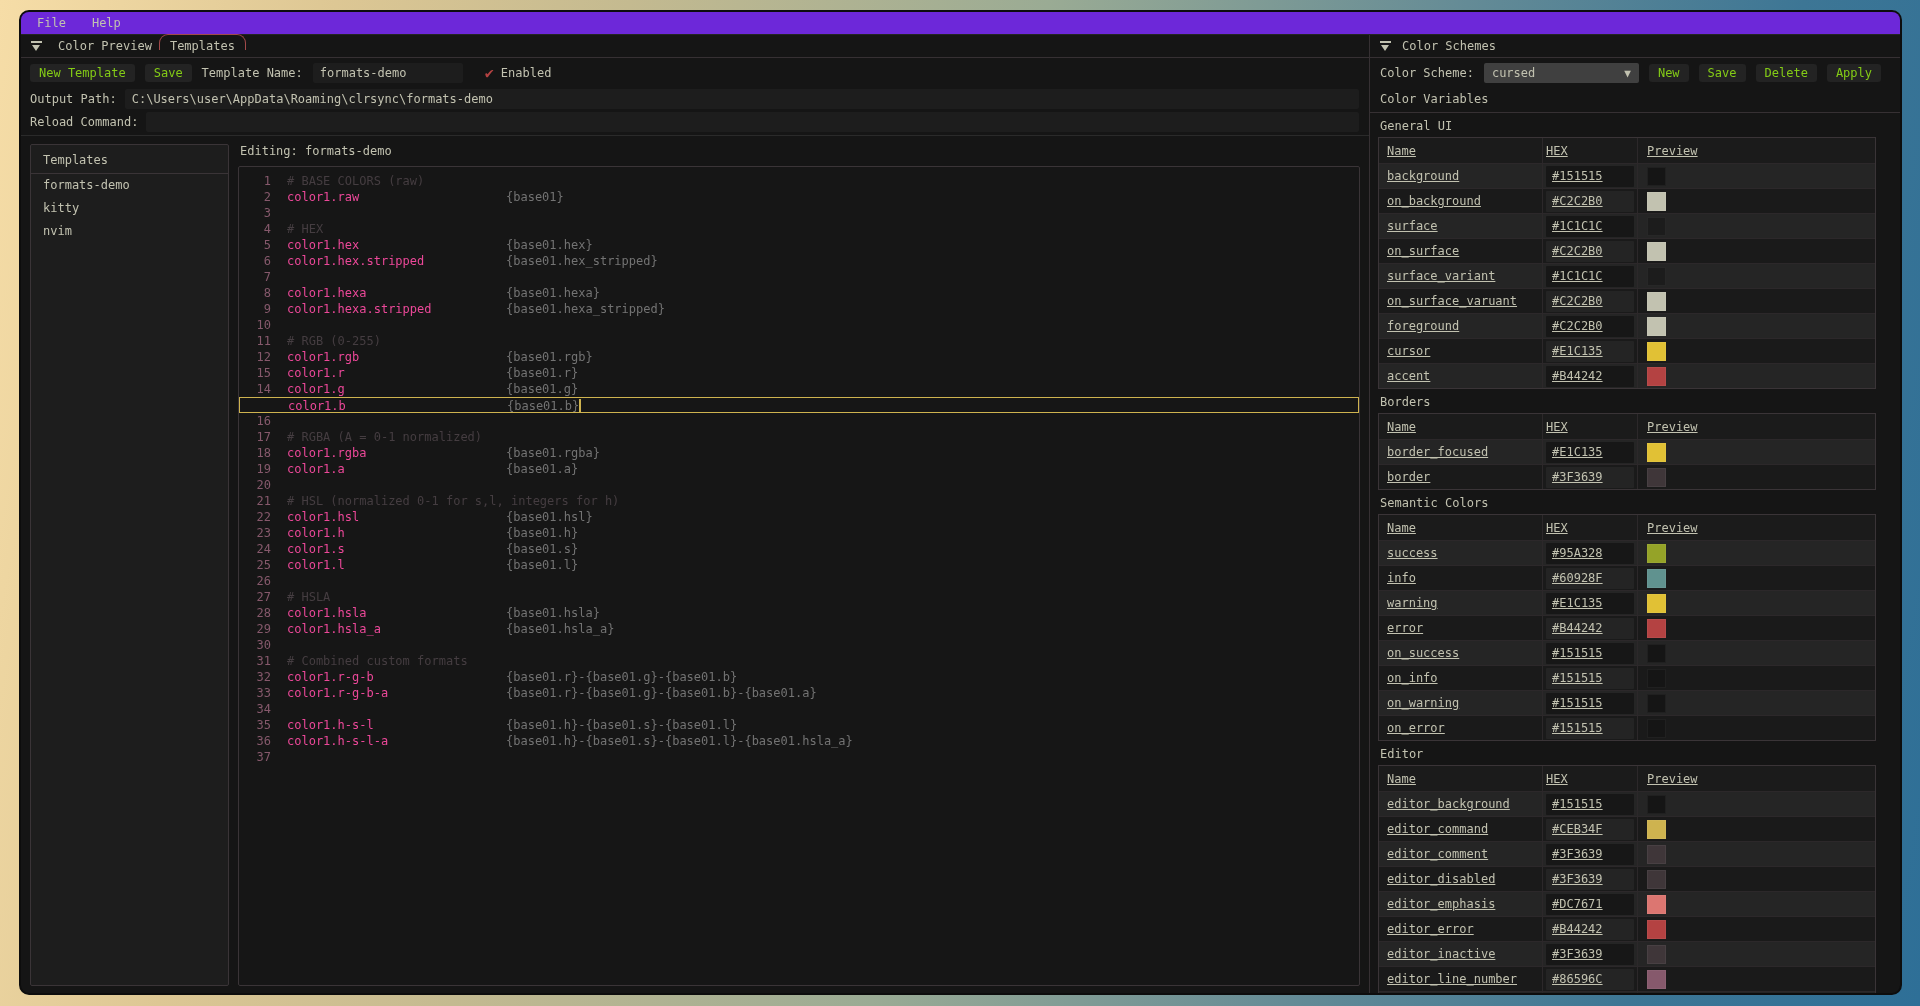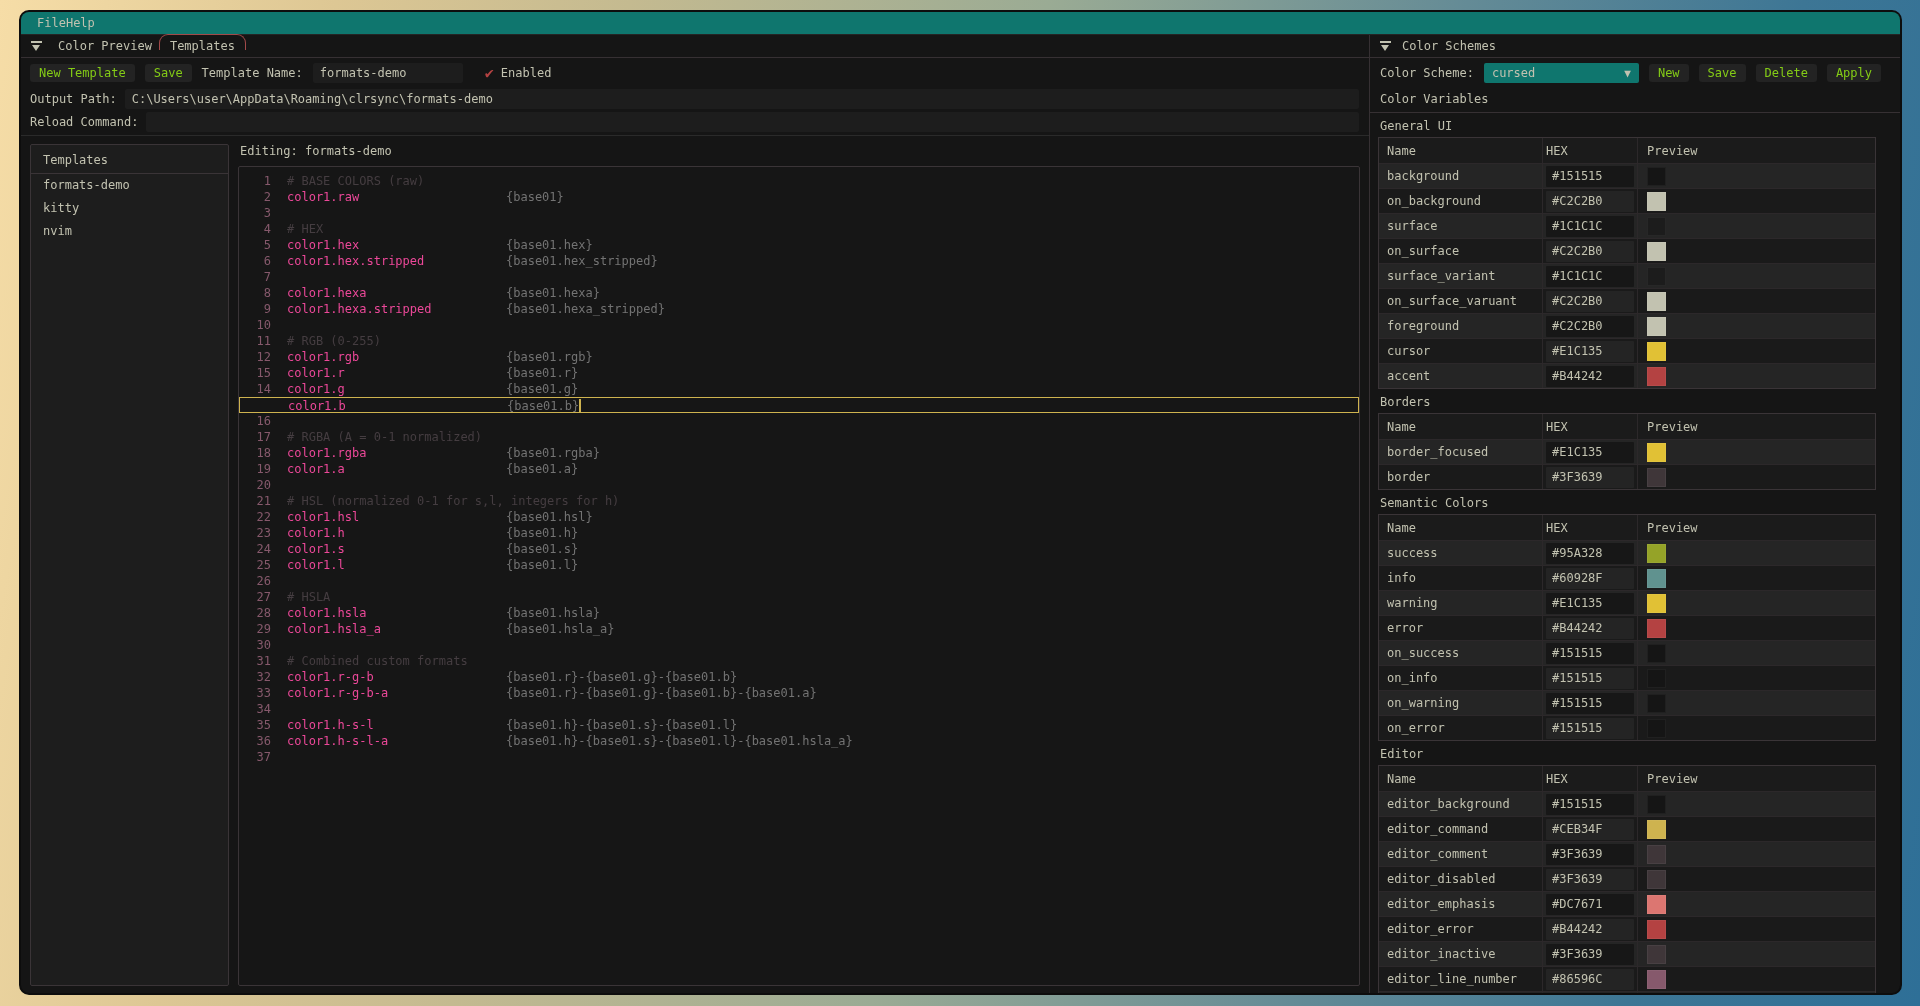--- a/index.html
+++ b/index.html
@@ -11,22 +11,22 @@
     color: #C2C2B0;
     font-size: 12px;
   }
   .window {
     position: absolute; left: 19px; top: 10px; width: 1883px; height: 985px;
     background: #151515; border: 2px solid #0d0d0d; border-radius: 10px;
     overflow: hidden; display: flex; flex-direction: column;
   }
   
   .menubar {
-    height: 23px; background: #0f766e; display: flex; align-items: center;
-    padding-left: 16px; border-bottom: 1px solid #242424; flex: 0 0 auto;
+    height: 23px; background: #6d28d9; display: flex; align-items: center;
+    padding-left: 16px; gap: 26px; border-bottom: 1px solid #242424; flex: 0 0 auto;
   }
   .menubar .menu-item { cursor: default; }
   
   .columns { flex: 1; display: flex; min-height: 0; }
   .main { flex: 1; display: flex; flex-direction: column; min-width: 0; }
   .sidepanel {
     width: 531px; flex: 0 0 auto; border-left: 1px solid #363033;
     display: flex; flex-direction: column; overflow: hidden;
   }
   
@@ -87,30 +87,30 @@
   .eline.current { border:1px solid #CEB34F; }
   .eline.current .ln { visibility:hidden; }
   .caret { display:inline-block; width:2px; height:13px; background:#CEB34F; margin-top:1px; }
   
   .panel-header {
     height:23px; display:flex; align-items:center; gap:11px; padding-left:10px;
     border-bottom:1px solid #363033; flex:0 0 auto;
   }
   .scheme-row { height:30px; display:flex; align-items:center; padding-left:10px; gap:10px; flex:0 0 auto; }
   .scheme-select {
-    width:155px; height:20px; background:#0f766e; border-radius:2px;
+    width:155px; height:20px; background:#404040; border-radius:2px;
     display:flex; align-items:center; padding:0 8px; cursor:pointer;
   }
   .scheme-select .sel-value { flex:1; }
   .sel-arrow { font-size:11px; color:#C2C2B0; }
   .cv-title { padding:4px 10px 6px 10px; border-bottom:1px solid #363033; flex:0 0 auto; }
   .groups { flex:1; overflow:hidden; padding:0 24px 0 8px; }
   .group-title { padding:6px 2px 4px 2px; }
   .cv-table { border:1px solid #3a3437; }
-  .cv-row { display:flex; height:25px; border-top:1px solid #2c282a; }
+  .cv-row { display:flex; height:25px; border-top:1px solid #2c282a;text-decoration:underline; }
   .cv-row:first-child { border-top:none; }
   .cv-head { background:#1b1b1b; }
   .cv-cell-name { width:164px; flex:0 0 auto; padding-left:8px; border-right:1px solid #2c282a; align-self:stretch; display:flex; align-items:center; }
   .cv-cell-hex { width:95px; flex:0 0 auto; align-self:stretch; display:flex; align-items:center; border-right:1px solid #2c282a; padding:0 3px; }
   .hexbox { width:100%; height:21px; display:flex; align-items:center; padding-left:6px; border-radius:1px; }
   .cv-cell-prev { flex:1; align-self:stretch; display:flex; align-items:center; padding-left:9px; }
   .swatch { width:19px; height:19px; border:1px solid rgba(255,255,255,0.05); }
   .cv-row.alt-a { background:#252525; }
   .cv-row.alt-a .hexbox { background:#171717; }
   .cv-row.alt-b { background:#1a1a1a; }

